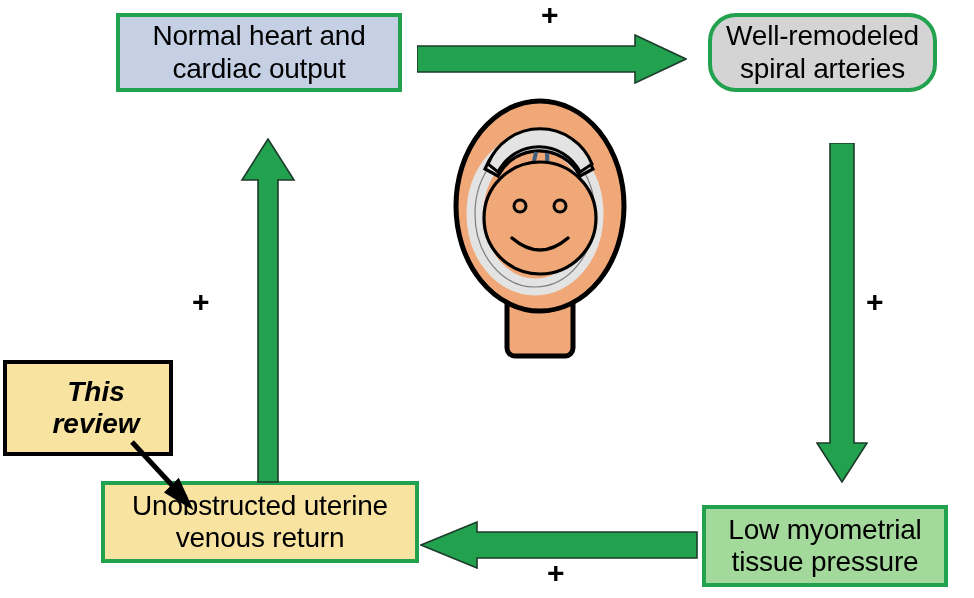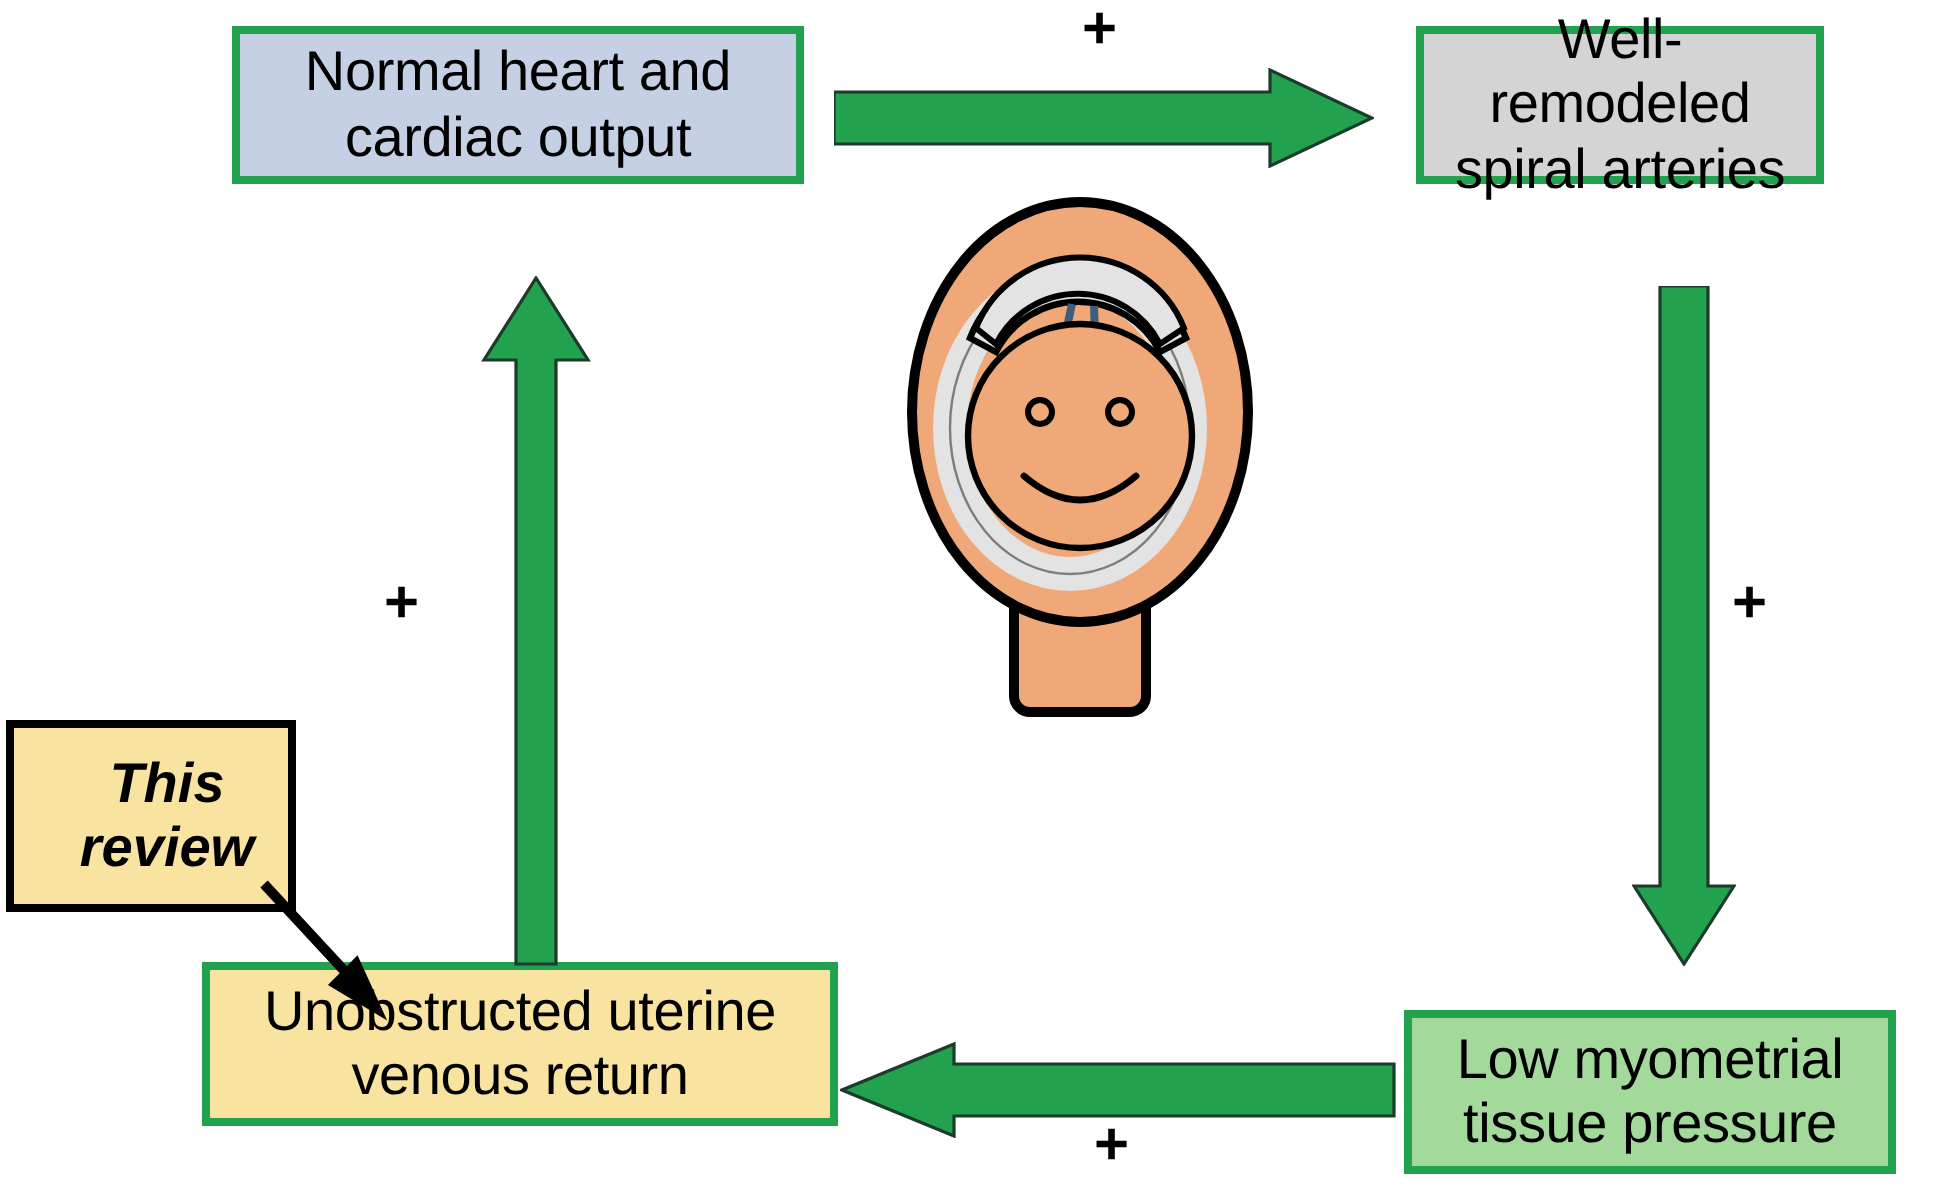--- a/index.html
+++ b/index.html
@@ -35,22 +35,23 @@
     padding: 2px 4px;
   }
 
   #box-heart {
     left: 116px;  top: 13px;
     width: 286px; height: 79px;
     background: #C5D0E4;
   }
   #box-spiral {
     left: 708px;  top: 13px;
-    width: 204px; height: 79px;
+    width: 229px; height: 79px;
     background: #D4D4D4;
+    border-radius: 28px;
   }
   #box-lowpressure {
     left: 702px;  top: 505px;
     width: 246px; height: 82px;
     background: #A3D99A;
   }
   #box-venous {
     left: 101px;  top: 481px;
     width: 318px; height: 82px;
     background: #F8E3A0;
@@ -58,21 +59,21 @@
   #box-fetus {
     left: 347px;  top: 360px;
     width: 396px; height: 82px;
     background: #F0A878;
   }
 
   
   #box-review {
     position: absolute;
     left: 3px; top: 360px;
-    width: 145px; height: 96px;
+    width: 170px; height: 96px;
     box-sizing: border-box;
     border: 4px solid #000000;
     background: #F8E3A0;
     display: flex;
     align-items: center;
     justify-content: center;
     text-align: center;
     font-size: 28px;
     font-weight: bold;
     font-style: italic;

